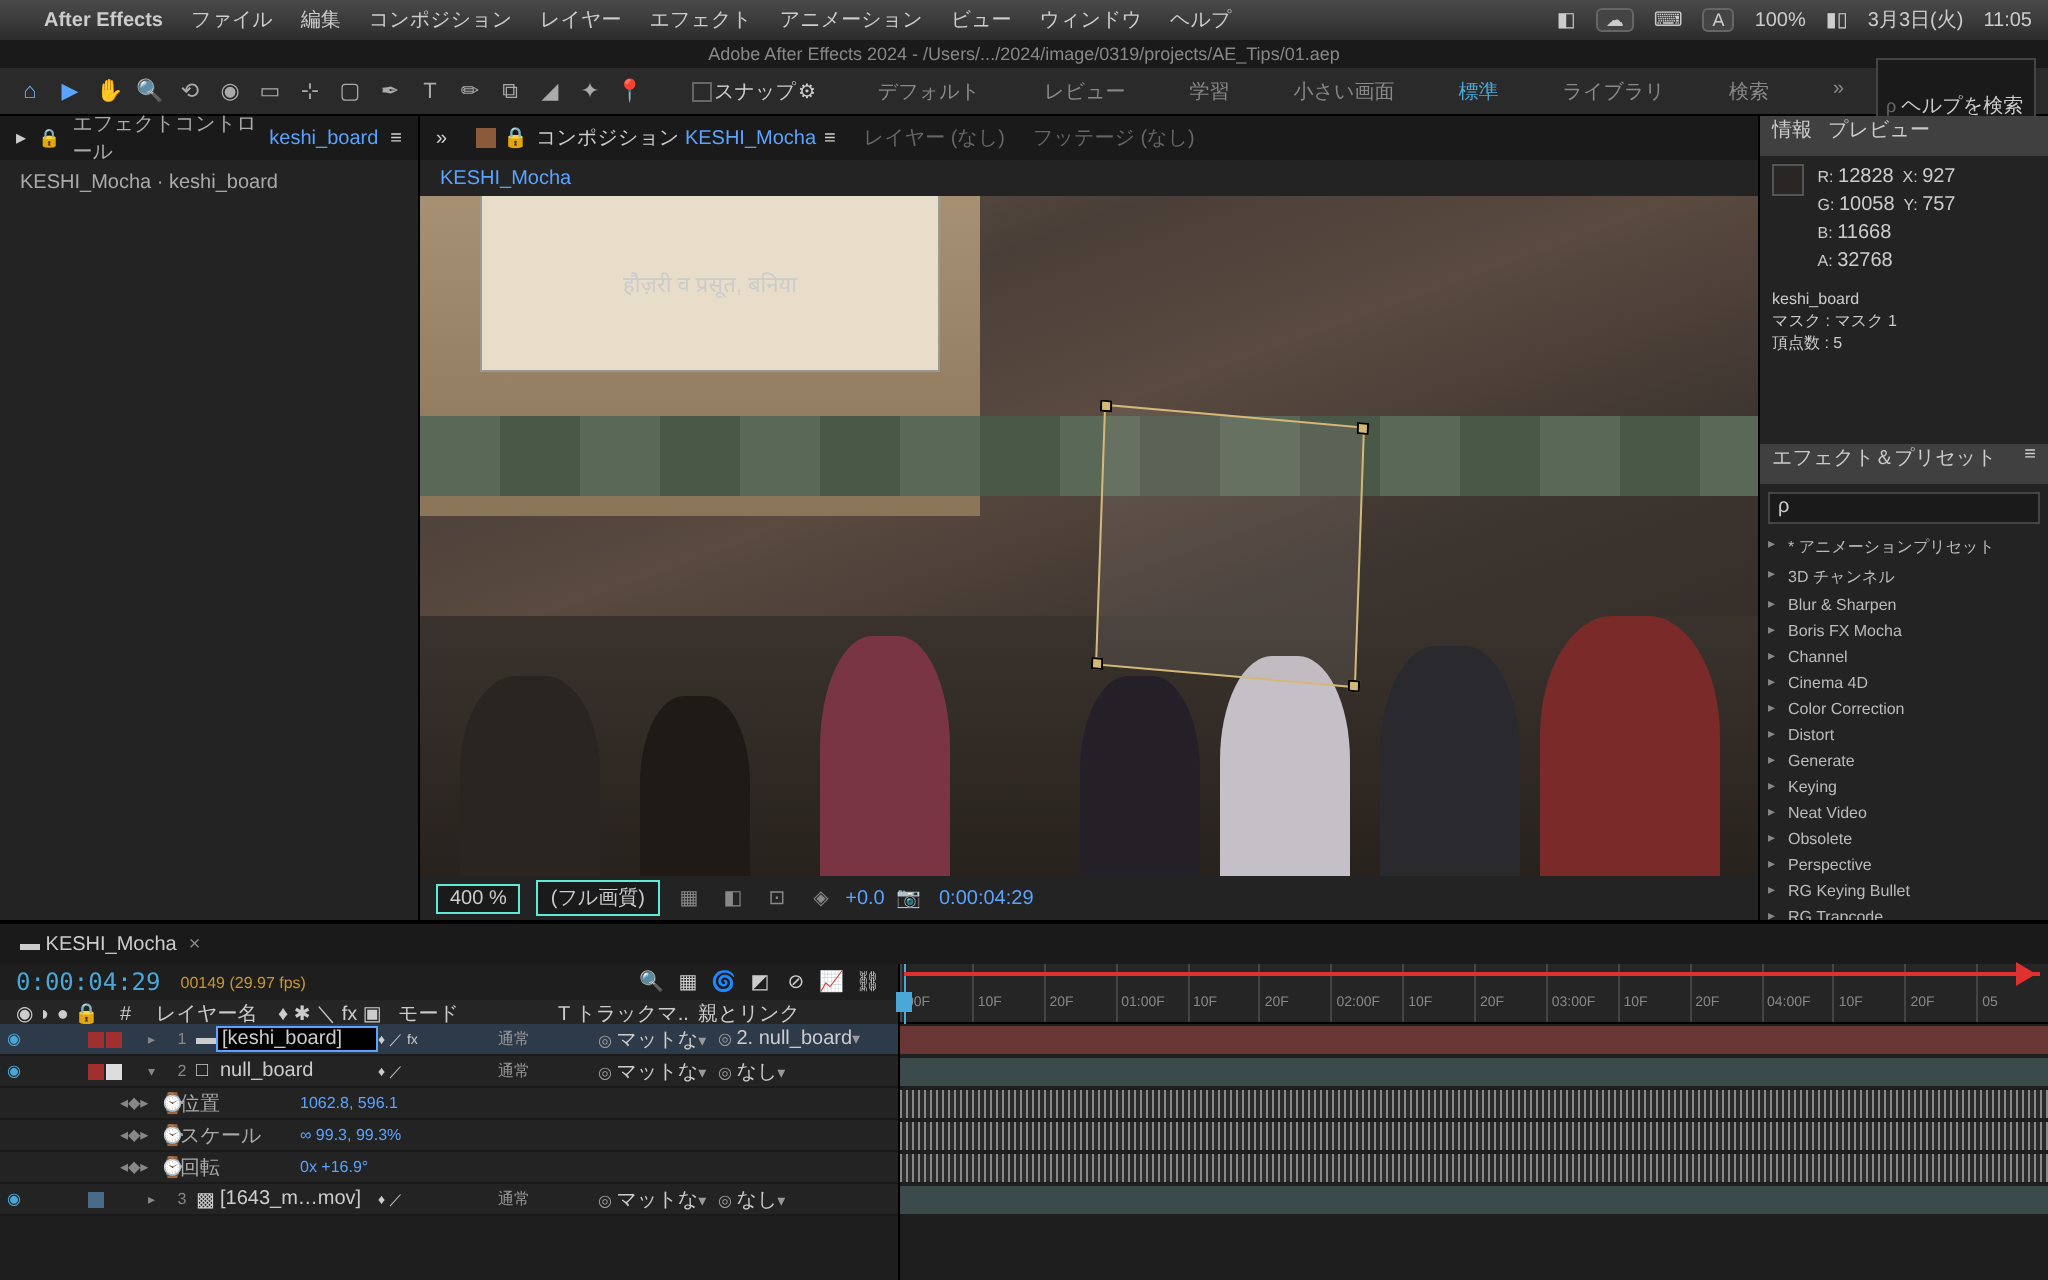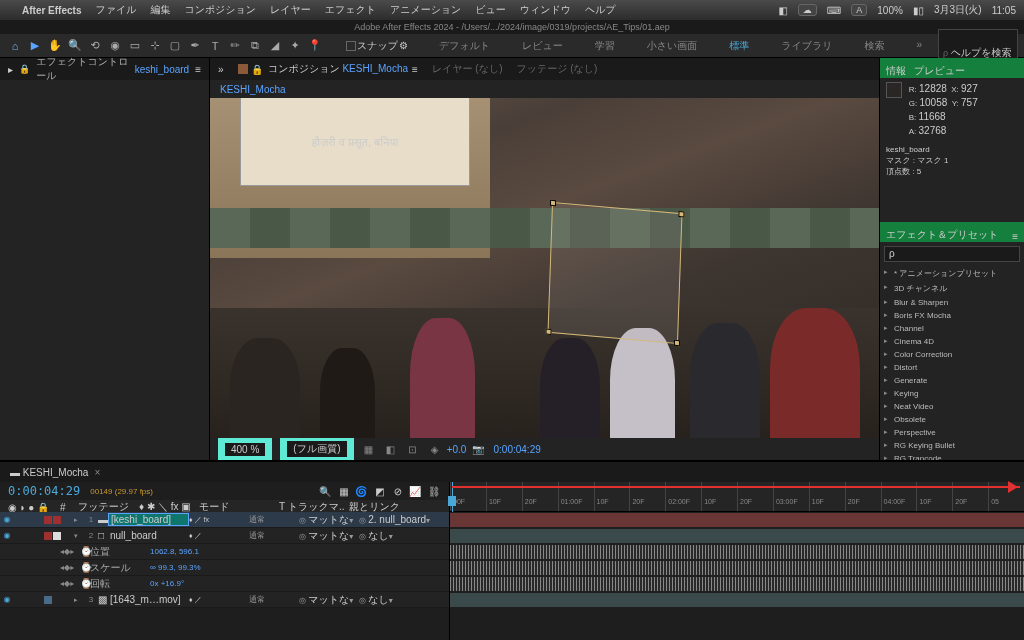--- a/index.html
+++ b/index.html
@@ -49,25 +49,25 @@
 .footage .p2{left:110px;width:55px;height:110px;background:#1f1a16}
 .footage .p3{left:200px;width:65px;height:140px;background:#7a3545}
 .footage .p4{left:330px;width:60px;height:120px;background:#252028}
 .footage .p5{left:400px;width:65px;height:130px;background:#c5c0c8}
 .footage .p6{left:480px;width:70px;height:135px;background:#2a2a2e}
 .footage .p7{left:560px;width:90px;height:150px;background:#7a2a28}
 .footage .mask{position:absolute;top:130px;left:340px;width:130px;height:130px;border:1px solid #d4b878;transform:skew(-5deg,8deg) rotate(-3deg);background:rgba(180,170,160,0.15)}
 .footage .mask .handle{position:absolute;width:6px;height:6px;background:#d4b878;border:1px solid #000}
 .footage .mask .h1{top:-3px;left:-3px}.footage .mask .h2{top:-3px;right:-3px}.footage .mask .h3{bottom:-3px;left:-3px}.footage .mask .h4{bottom:-3px;right:-3px}
 .viewer-controls{height:22px;background:#232323;display:flex;align-items:center;padding:0 8px;gap:8px;font-size:9px;color:#999}
-.viewer-controls .dd{background:#1a1a1a;border:7px solid #5eead4;padding:1px 6px}
+.viewer-controls .dd{background:#1a1a1a;border:1px solid #5eead4;padding:1px 6px}
 .viewer-controls .ic{width:14px;height:14px;display:flex;align-items:center;justify-content:center;color:#888}
 .viewer-controls .tc{color:#5aa3ff}
 .right-panels{width:145px;background:#232323;border-left:1px solid #000;display:flex;flex-direction:column;font-size:9px}
-.right-panels .phead{height:20px;background:#15803d;display:flex;align-items:flex-end;padding:0 6px;gap:8px;color:#999}
+.right-panels .phead{height:20px;background:#404040;display:flex;align-items:flex-start;padding:0 6px;gap:8px;color:#999}
 .right-panels .info{padding:4px 6px;color:#aaa;line-height:1.4}
 .right-panels .info .sw{display:inline-block;width:16px;height:16px;background:#2a2625;border:1px solid #555;vertical-align:top;margin-right:4px}
 .right-panels .info .vals{display:inline-block;font-size:8px}
 .right-panels .presets{flex:1;overflow:hidden}
 .right-panels .presets .search{margin:4px;height:16px;background:#1a1a1a;border:1px solid #444;color:#666;padding:0 4px;display:flex;align-items:center}
 .right-panels .presets .item{padding:2px 6px 2px 14px;color:#bbb;font-size:8px;white-space:nowrap;position:relative}
 .right-panels .presets .item::before{content:"▸";position:absolute;left:4px;color:#888;font-size:7px}
 .timeline{height:180px;background:#1e1e1e;border-top:2px solid #000;display:flex;flex-direction:column}
 .tl-tab{height:20px;background:#1a1a1a;display:flex;align-items:center;padding:0 10px;font-size:10px}
 .tl-tab .name{color:#ccc}
@@ -98,21 +98,21 @@
 .tl-body .row.sel{background:#2d3a4a}
 .tl-body .row .eye{width:14px;text-align:center;color:#4aa8d8;font-size:8px}
 .tl-body .row .cols{width:30px;display:flex;gap:1px}
 .tl-body .row .sq{width:8px;height:8px;background:#333}
 .tl-body .row .sq.r{background:#a03030}
 .tl-body .row .sq.b{background:#4a6a8a}
 .tl-body .row .sq.w{background:#ddd}
 .tl-body .row .num{width:14px;color:#888;text-align:center;font-size:8px}
 .tl-body .row .tw{width:10px;color:#888;font-size:7px}
 .tl-body .row .name{flex:1;padding-left:2px}
-.tl-body .row .name.sel{background:#0f766e;border:1px solid #5aa3ff;padding:0 2px}
+.tl-body .row .name.sel{background:#000000;border:1px solid #5aa3ff;padding:0 2px}
 .tl-body .row .mode{width:50px;font-size:8px;color:#999}
 .tl-body .row .mat{width:60px;font-size:8px;color:#999}
 .tl-body .row .parent{width:90px;font-size:8px;color:#999}
 .tl-body .row.prop{padding-left:60px}
 .tl-body .row.prop .kf{color:#888;width:20px;font-size:8px}
 .tl-body .row.prop .pn{width:60px;color:#aaa;font-size:10px}
 .tl-body .row.prop .pv{color:#5aa3ff;font-size:8px}
 .tl-body .rows-right{flex:1;position:relative}
 .tl-body .bar{position:absolute;left:0;right:0;height:14px}
 .tl-body .bar.r{background:#6a3535;top:1px}
@@ -190,20 +190,21 @@
 
 <div class="main">
   <div class="left-panel">
     <div class="panel-tab">
         <span>▸</span>
         <span class="lock">🔒</span>
         <span class="title">エフェクトコントロール</span> 
         <span class="link">keshi_board</span>
         <span style="margin-left:auto">≡</span>
       </div>
+    <div class="body">KESHI_Mocha · keshi_board</div>
   </div>
 
   <div class="center">
     <div class="tabs">
       <span>»</span>
       <div class="tab active">
           <span class="icon"></span>
           <span class="lock">🔒</span>
           <span class="label"><span>コンポジション</span> <span style="color:#5aa3ff">KESHI_Mocha</span></span>
           <span>≡</span>
@@ -304,21 +305,21 @@
             <span>🌀</span>
             <span>◩</span>
             <span>⊘</span>
             <span>📈</span>
             <span>⛓</span>
           </div>
       </div>
       <div class="colhead">
         <span class="c1">◉ ◗ ● 🔒</span>
           <span class="c2">#</span>
-          <span class="c3">フッテージ</span>
+          <span class="c3">レイヤー名</span>
           <span style="width:60px">♦ ✱ ＼ fx ▣</span>
           <span class="c4">モード</span>
           <span style="width:70px">T トラックマ..</span>
           <span class="c5">親とリンク</span>
       </div>
     </div>
     <div class="tl-right">
       <div class="redline"></div>
       <div class="playhead"></div>
       <div class="ruler" id="ruler">

